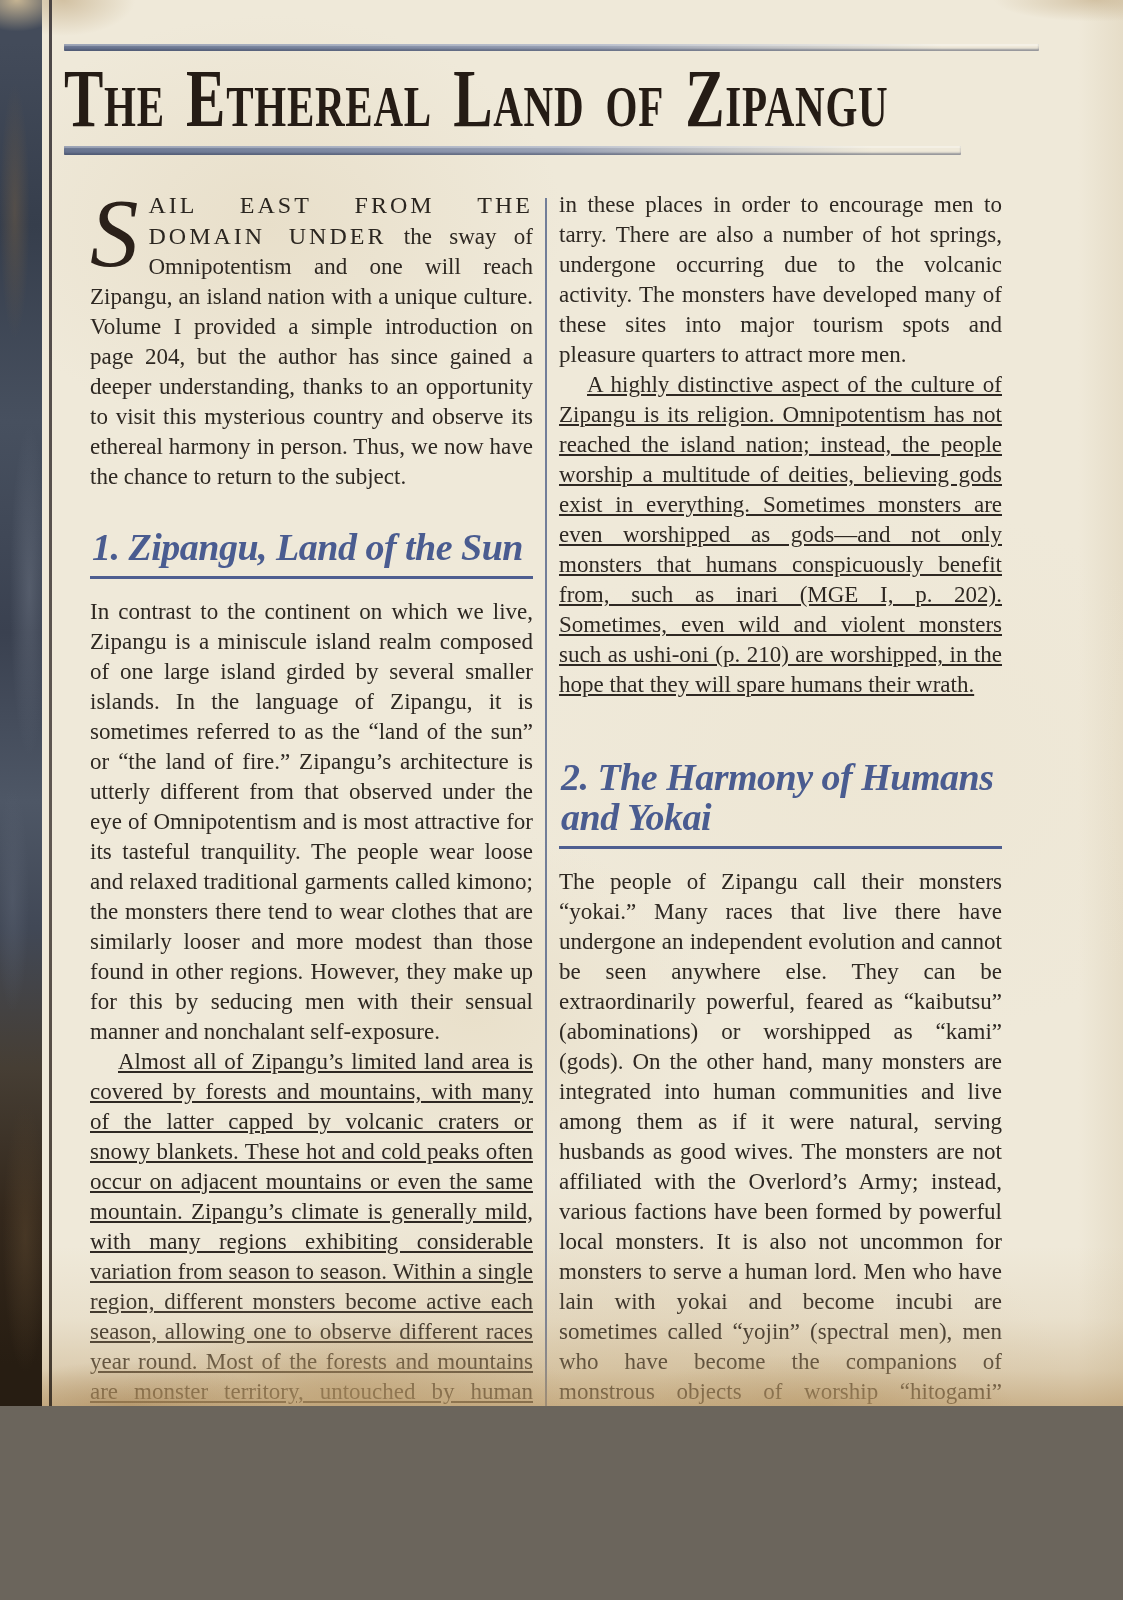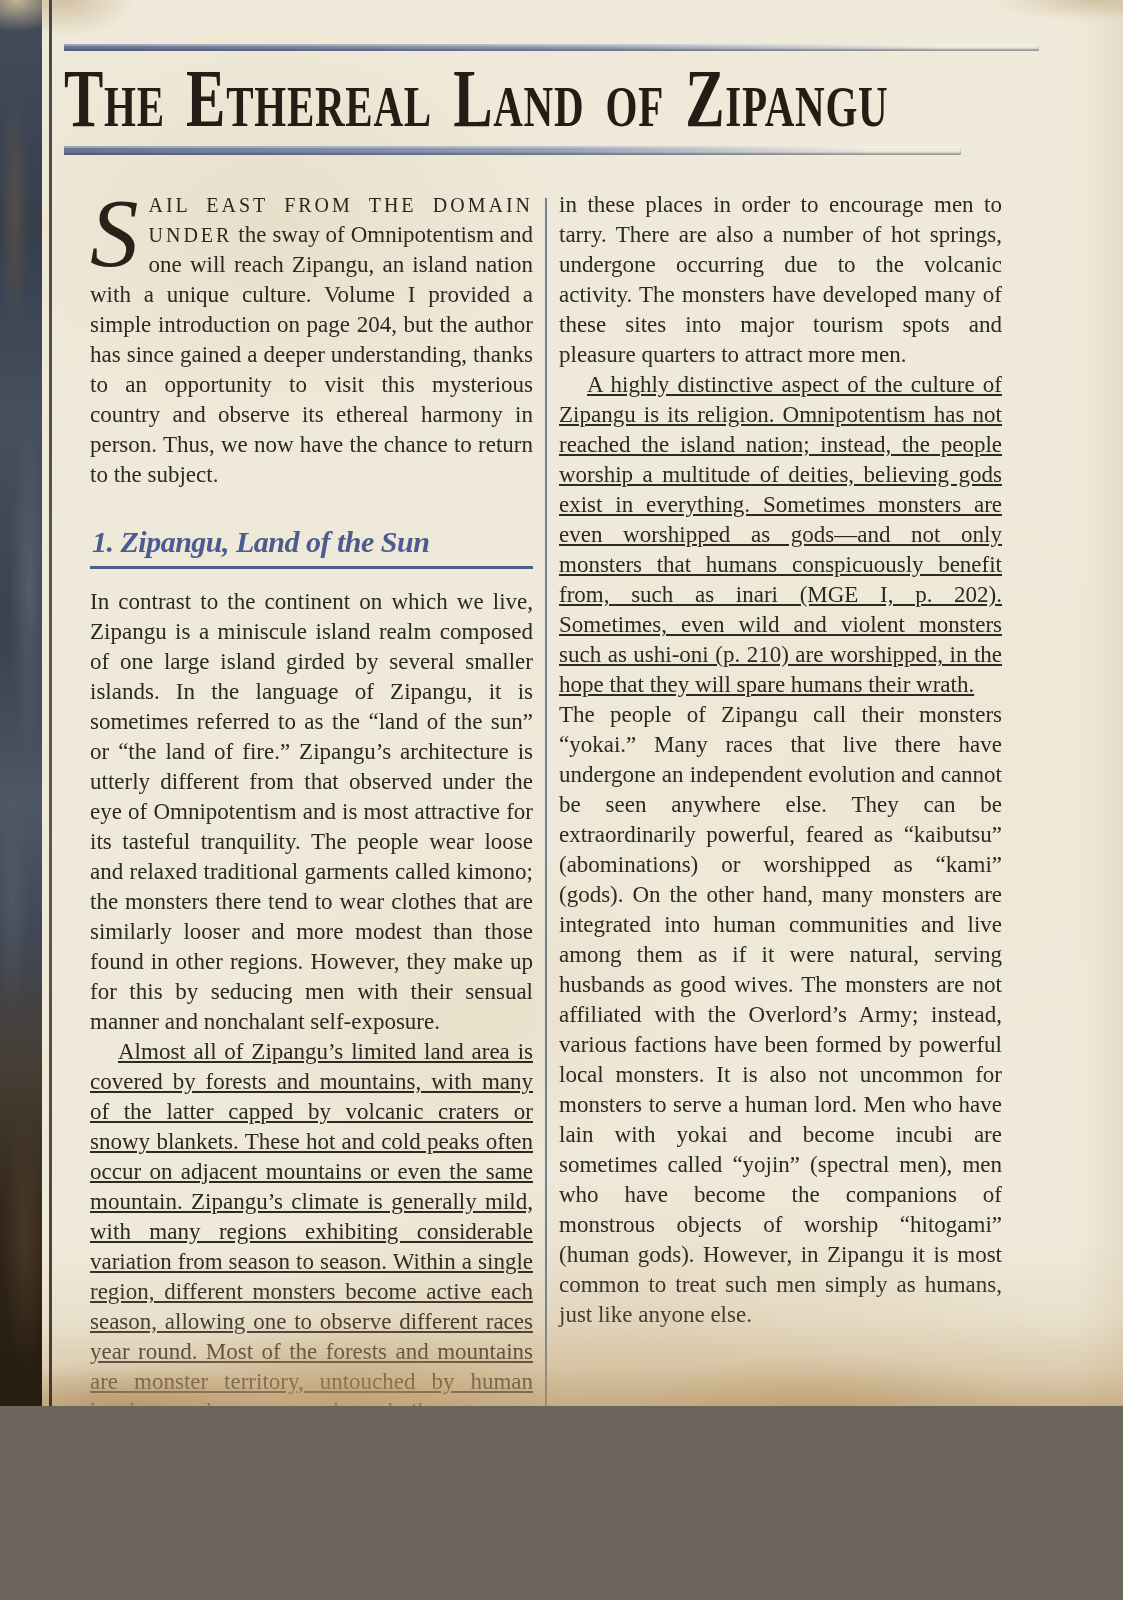--- a/index.html
+++ b/index.html
@@ -89,31 +89,31 @@
   .dropcap {
     float: left;
     font-family: "Liberation Serif", serif;
     font-style: italic;
     font-size: 97px;
     line-height: 0.72;
     padding: 9px 10px 0 0;
     color: #2b211a;
   }
   .lead-caps {
-    font-size: 20px;
+    font-size: 24px;
     letter-spacing: 3px;
     word-spacing: 3px;
     color: #2b2620;
   }
 
   .section-heading {
     font-family: "Liberation Serif", serif;
     font-style: italic;
     font-weight: 700;
-    font-size: 30px;
+    font-size: 38px;
     line-height: 1.05;
     letter-spacing: -0.5px;
     color: #4a5c90;
     border-bottom: 3px solid #4e5e90;
     padding: 0 0 8px 2px;
     margin: 36px 0 18px 0;
   }
   .section-heading.mt-lg { margin-top: 58px; }
 
   .page-number {
@@ -172,20 +172,21 @@
         <span>the sway of Omnipotentism and one will reach Zipangu, an island nation with a unique culture. Volume I provided a simple introduction on page 204, but the author has since gained a deeper understanding, thanks to an opportunity to visit this mysterious country and observe its ethereal harmony in person. Thus, we now have the chance to return to the subject.</span>
       </p>
       <h2 class="section-heading">1. Zipangu, Land of the Sun</h2>
       <p>In contrast to the continent on which we live, Zipangu is a miniscule island realm composed of one large island girded by several smaller islands. In the language of Zipangu, it is sometimes referred to as the “land of the sun” or “the land of fire.” Zipangu’s architecture is utterly different from that observed under the eye of Omnipotentism and is most attractive for its tasteful tranquility. The people wear loose and relaxed traditional garments called kimono; the monsters there tend to wear clothes that are similarly looser and more modest than those found in other regions. However, they make up for this by seducing men with their sensual manner and nonchalant self-exposure.</p>
       <p class="indent">Almost all of Zipangu’s limited land area is covered by forests and mountains, with many of the latter capped by volcanic craters or snowy blankets. These hot and cold peaks often occur on adjacent mountains or even the same mountain. Zipangu’s climate is generally mild, with many regions exhibiting considerable variation from season to season. Within a single region, different monsters become active each season, allowing one to observe different races year round. Most of the forests and mountains are monster territory, untouched by human hands, yet the monsters have built rest stops and lodges along roads</p>
     </section>
 
     <section class="col">
       <p>in these places in order to encourage men to tarry. There are also a number of hot springs, undergone occurring due to the volcanic activity. The monsters have developed many of these sites into major tourism spots and pleasure quarters to attract more men.</p>
       <p class="indent">A highly distinctive aspect of the culture of Zipangu is its religion. Omnipotentism has not reached the island nation; instead, the people worship a multitude of deities, believing gods exist in everything. Sometimes monsters are even worshipped as gods—and not only monsters that humans conspicuously benefit from, such as inari (MGE I, p. 202). Sometimes, even wild and violent monsters such as ushi-oni (p. 210) are worshipped, in the hope that they will spare humans their wrath.</p>
+      <h2 class="section-heading mt-lg">2. The Harmony of Humans and Yokai</h2>
       <p>The people of Zipangu call their monsters “yokai.” Many races that live there have undergone an independent evolution and cannot be seen anywhere else. They can be extraordinarily powerful, feared as “kaibutsu” (abominations) or worshipped as “kami” (gods). On the other hand, many monsters are integrated into human communities and live among them as if it were natural, serving husbands as good wives. The monsters are not affiliated with the Overlord’s Army; instead, various factions have been formed by powerful local monsters. It is also not uncommon for monsters to serve a human lord. Men who have lain with yokai and become incubi are sometimes called “yojin” (spectral men), men who have become the companions of monstrous objects of worship “hitogami” (human gods). However, in Zipangu it is most common to treat such men simply as humans, just like anyone else.</p>
     </section>
 
   </main>
 
   <div class="col-divider"></div>
 
   <div class="page-number">206</div>
 
   <div class="bottom-texture"></div>

